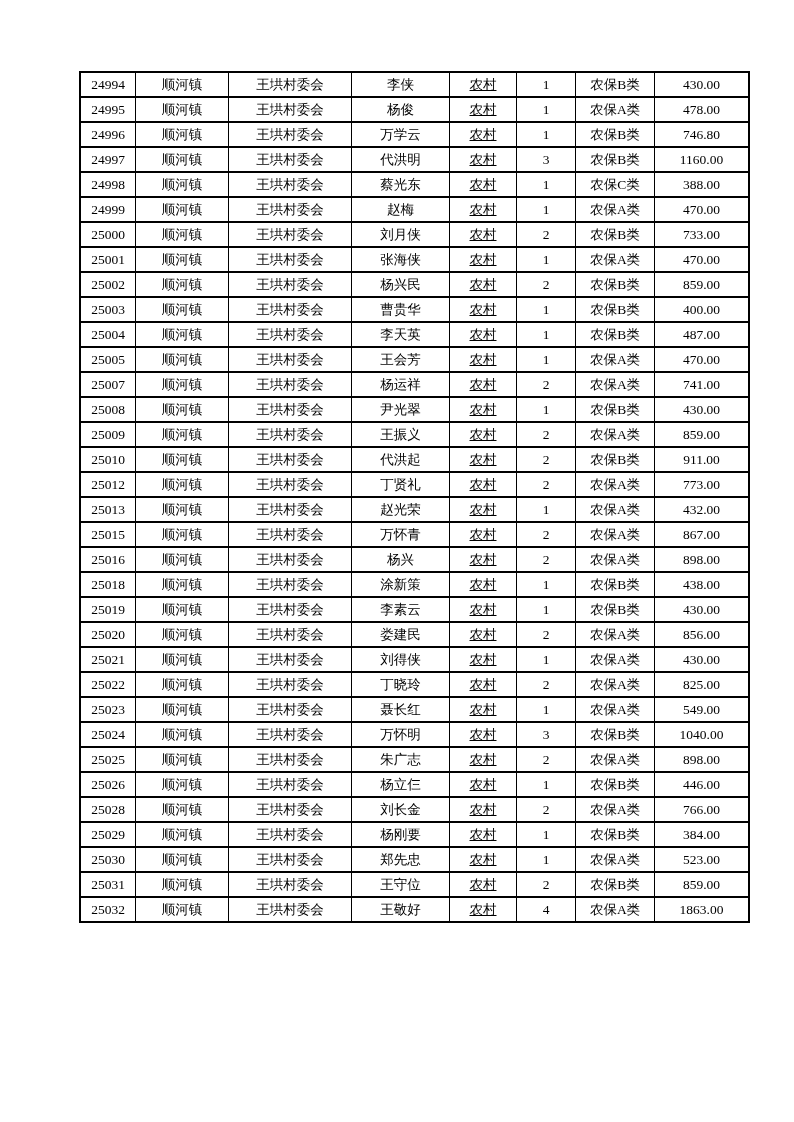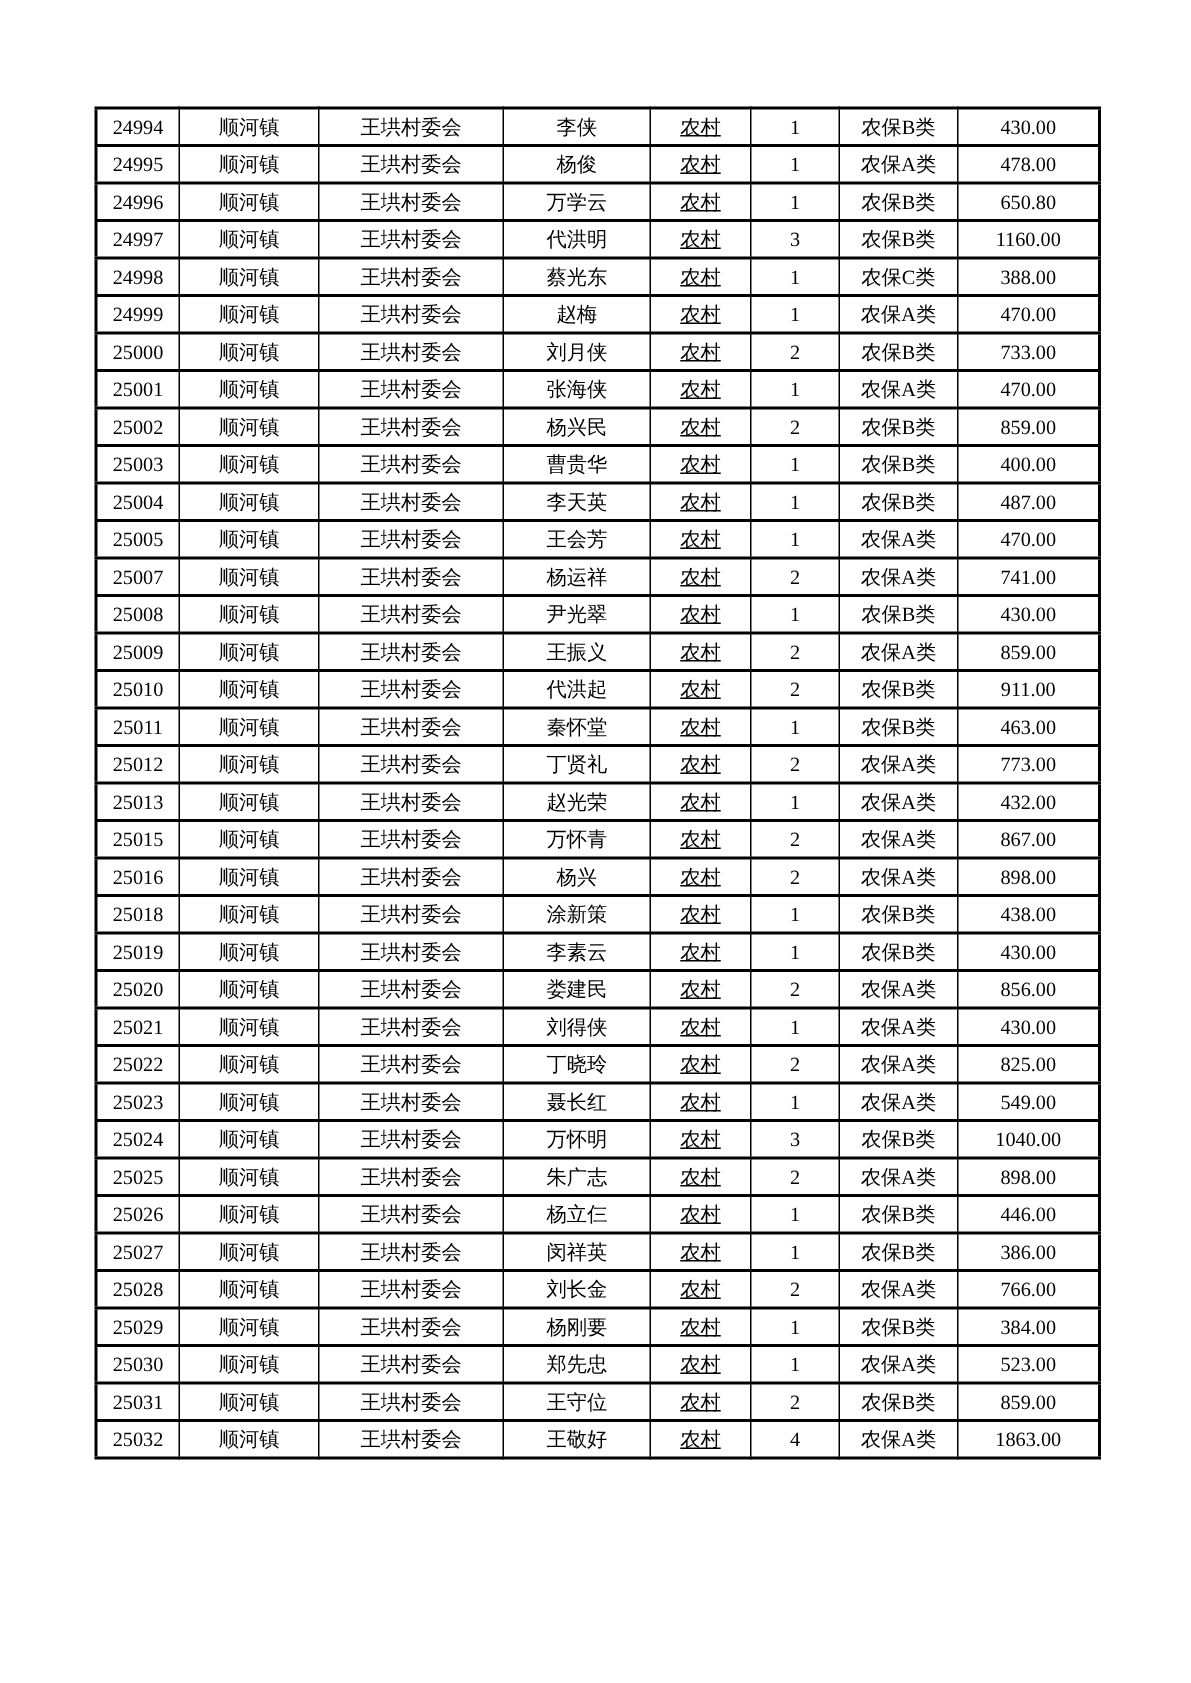--- a/index.html
+++ b/index.html
@@ -13,21 +13,21 @@
   .page {
     position: relative;
     width: 794px;
     height: 1122px;
     background: #ffffff;
     font-family: "Liberation Serif", "DejaVu Serif", serif;
     color: #000000;
   }
   table.benefits {
     position: absolute;
-    left: 63px;
+    left: 79px;
     top: 71px;
     width: 668px;
     border-collapse: collapse;
     table-layout: fixed;
     border: 2px solid #000000;
   }
   table.benefits tr {
     height: 23px;
     border-top: 2px solid #000000;
     border-bottom: 2px solid #000000;
@@ -79,21 +79,21 @@
           <td class="col-7">478.00</td>
         </tr>
         <tr>
           <td class="col-0">24996</td>
           <td class="col-1">顺河镇</td>
           <td class="col-2">王垬村委会</td>
           <td class="col-3">万学云</td>
           <td class="col-4">农村</td>
           <td class="col-5">1</td>
           <td class="col-6">农保B类</td>
-          <td class="col-7">650.80</td>
+          <td class="col-7">746.80</td>
         </tr>
         <tr>
           <td class="col-0">24997</td>
           <td class="col-1">顺河镇</td>
           <td class="col-2">王垬村委会</td>
           <td class="col-3">代洪明</td>
           <td class="col-4">农村</td>
           <td class="col-5">3</td>
           <td class="col-6">农保B类</td>
           <td class="col-7">1160.00</td>
@@ -212,30 +212,20 @@
           <td class="col-0">25010</td>
           <td class="col-1">顺河镇</td>
           <td class="col-2">王垬村委会</td>
           <td class="col-3">代洪起</td>
           <td class="col-4">农村</td>
           <td class="col-5">2</td>
           <td class="col-6">农保B类</td>
           <td class="col-7">911.00</td>
         </tr>
         <tr>
-          <td class="col-0">25011</td>
-          <td class="col-1">顺河镇</td>
-          <td class="col-2">王垬村委会</td>
-          <td class="col-3">秦怀堂</td>
-          <td class="col-4">农村</td>
-          <td class="col-5">1</td>
-          <td class="col-6">农保B类</td>
-          <td class="col-7">463.00</td>
-        </tr>
-        <tr>
           <td class="col-0">25012</td>
           <td class="col-1">顺河镇</td>
           <td class="col-2">王垬村委会</td>
           <td class="col-3">丁贤礼</td>
           <td class="col-4">农村</td>
           <td class="col-5">2</td>
           <td class="col-6">农保A类</td>
           <td class="col-7">773.00</td>
         </tr>
         <tr>
@@ -350,30 +340,20 @@
         </tr>
         <tr>
           <td class="col-0">25026</td>
           <td class="col-1">顺河镇</td>
           <td class="col-2">王垬村委会</td>
           <td class="col-3">杨立仨</td>
           <td class="col-4">农村</td>
           <td class="col-5">1</td>
           <td class="col-6">农保B类</td>
           <td class="col-7">446.00</td>
-        </tr>
-        <tr>
-          <td class="col-0">25027</td>
-          <td class="col-1">顺河镇</td>
-          <td class="col-2">王垬村委会</td>
-          <td class="col-3">闵祥英</td>
-          <td class="col-4">农村</td>
-          <td class="col-5">1</td>
-          <td class="col-6">农保B类</td>
-          <td class="col-7">386.00</td>
         </tr>
         <tr>
           <td class="col-0">25028</td>
           <td class="col-1">顺河镇</td>
           <td class="col-2">王垬村委会</td>
           <td class="col-3">刘长金</td>
           <td class="col-4">农村</td>
           <td class="col-5">2</td>
           <td class="col-6">农保A类</td>
           <td class="col-7">766.00</td>

